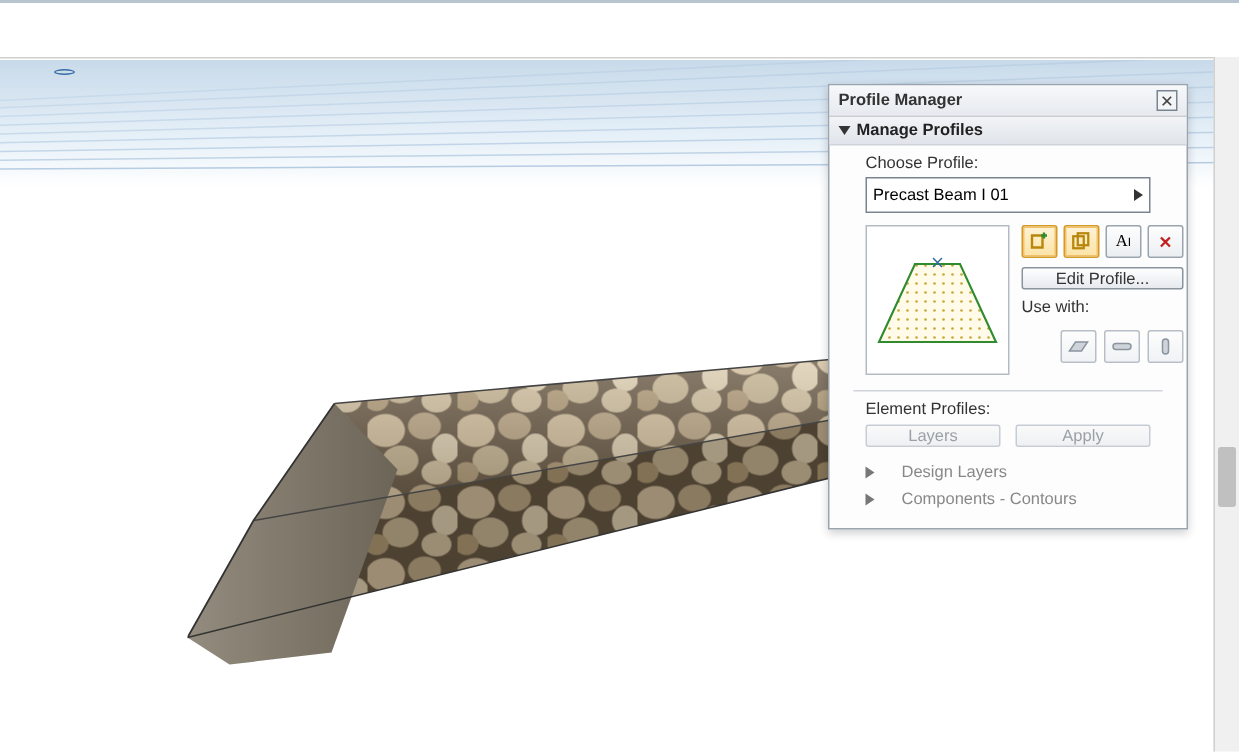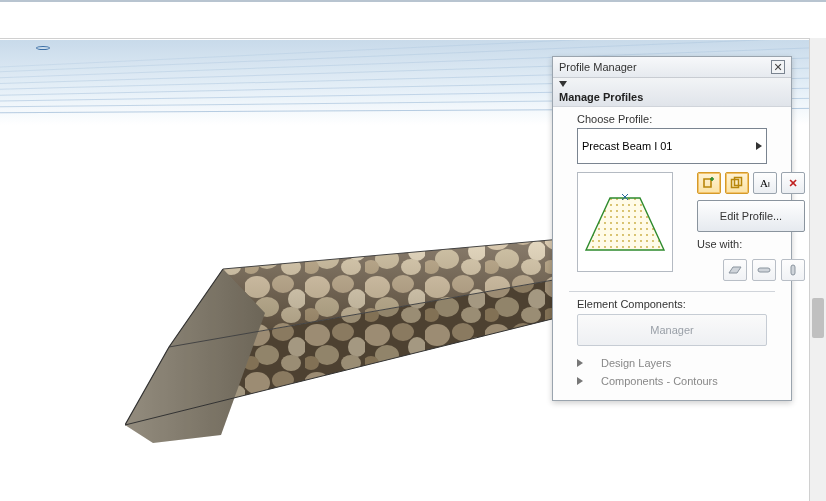--- a/index.html
+++ b/index.html
@@ -35,62 +35,61 @@
     background: #fdfdfd;
     border: 1px solid #9aa4ae;
     box-shadow: 0 2px 6px rgba(0,0,0,.2);
   }
   .panel-titlebar {
     display:flex; align-items:center; justify-content:space-between;
     background: linear-gradient(#f7f8fa,#e6eaef);
     padding: 3px 6px; border-bottom: 1px solid #c8ccd2;
     cursor: move;
   }
-  .panel-titlebar .title { font-weight: normal; color:#333; }
+  .panel-titlebar .title { font-weight: bold; color:#333; }
   .panel-close {
     width:14px; height:14px; border:1px solid #7a8490; background:#f2f4f6;
     display:flex; align-items:center; justify-content:center; font-size:9px; color:#444;
     cursor:pointer;
   }
   .section-header {
-    display:flex; align-items:flex-start; gap:4px;
+    display:flex; align-items:center; gap:4px;
     background: linear-gradient(#f2f4f6,#e0e4ea);
     padding: 3px 6px; border-bottom:1px solid #d0d4da;
     font-weight:bold; color:#222;
     cursor:pointer;
-    flex-direction:column;
   }
   .tri { width:0; height:0; border-left:4px solid transparent; border-right:4px solid transparent; border-top:6px solid #333; }
   .tri-right { width:0; height:0; border-top:4px solid transparent; border-bottom:4px solid transparent; border-left:6px solid #777; }
   .panel-body { padding: 6px 24px 10px; }
   .label { color:#333; margin-bottom:3px; display:block; }
   .dropdown {
     display:flex; align-items:center; justify-content:space-between;
-    border:1px solid #7a8490; background:#fff; padding:2px 4px; height:36px;
+    border:1px solid #7a8490; background:#fff; padding:2px 4px; height:24px;
     cursor:pointer;
   }
   .dropdown .dd-arrow { width:0;height:0;border-top:4px solid transparent;border-bottom:4px solid transparent;border-left:6px solid #333; }
-  .row { display:flex; gap:24px; margin-top:8px; }
+  .row { display:flex; gap:8px; margin-top:8px; }
   .preview {
     width:108px; height:100px; border:1px solid #b4bac2; background:#fff;
     display:flex; align-items:center; justify-content:center;
   }
   .preview svg { width:94px; height:76px; }
   .tools-col { flex:1; display:flex; flex-direction:column; gap:6px; }
   .icon-row { display:flex; gap:4px; }
   .icon-btn {
     width:24px; height:22px; border:1px solid #9aa4ae; background:linear-gradient(#fefefe,#ebeef2);
     display:flex; align-items:center; justify-content:center; cursor:pointer; border-radius:2px;
   }
   .icon-btn.sel { border-color:#d49a2a; box-shadow:inset 0 0 0 1px #f3c268; background:linear-gradient(#fff3d6,#fbe3a6); }
   .icon-btn svg { width:14px; height:14px; }
   .icon-btn.red { color:#c02020; font-weight:bold; font-size:14px; }
   .wide-btn {
     border:1px solid #8a949e; background:linear-gradient(#fefefe,#e6eaef);
-    height:32px; display:flex; align-items:center; justify-content:center;
+    height:15px; display:flex; align-items:center; justify-content:center;
     color:#333; cursor:pointer; border-radius:2px;
   }
   .usewith { display:flex; gap:5px; justify-content:flex-end; }
   .uw-btn {
     width:24px; height:22px; border:1px solid #b8bec6; background:linear-gradient(#fdfdfd,#f0f2f5);
     display:flex; align-items:center; justify-content:center; border-radius:2px; cursor:pointer;
   }
   .uw-btn svg { width:14px; height:12px; }
   .sep { height:1px; background:#d0d4da; margin:10px -8px 6px; }
   .btn-row { display:flex; gap:10px; margin-top:4px; }
@@ -231,24 +230,27 @@
           <div class="uw-btn">
             <svg viewBox="0 0 14 12">
                 <rect x="5" y="1" width="4" height="10" rx="2" fill="#cfd4da" stroke="#8a949e"></rect>
               </svg>
           </div>
         </div>
       </div>
     </div>
 
     <div class="sep"></div>
-    <span class="label">Element Components:</span>
+    <span class="label">Element Profiles:</span>
     <div class="btn-row">
       <div class="wide-btn">
-        <span>Manager</span>
+        <span>Layers</span>
+      </div>
+      <div class="wide-btn">
+        <span>Apply</span>
       </div>
     </div>
 
     <div style="height:8px"></div>
     <div class="sub-sec">
       <span class="tri-right"></span>
       <span>Design Layers</span>
     </div>
     <div class="sub-sec">
       <span class="tri-right"></span>

